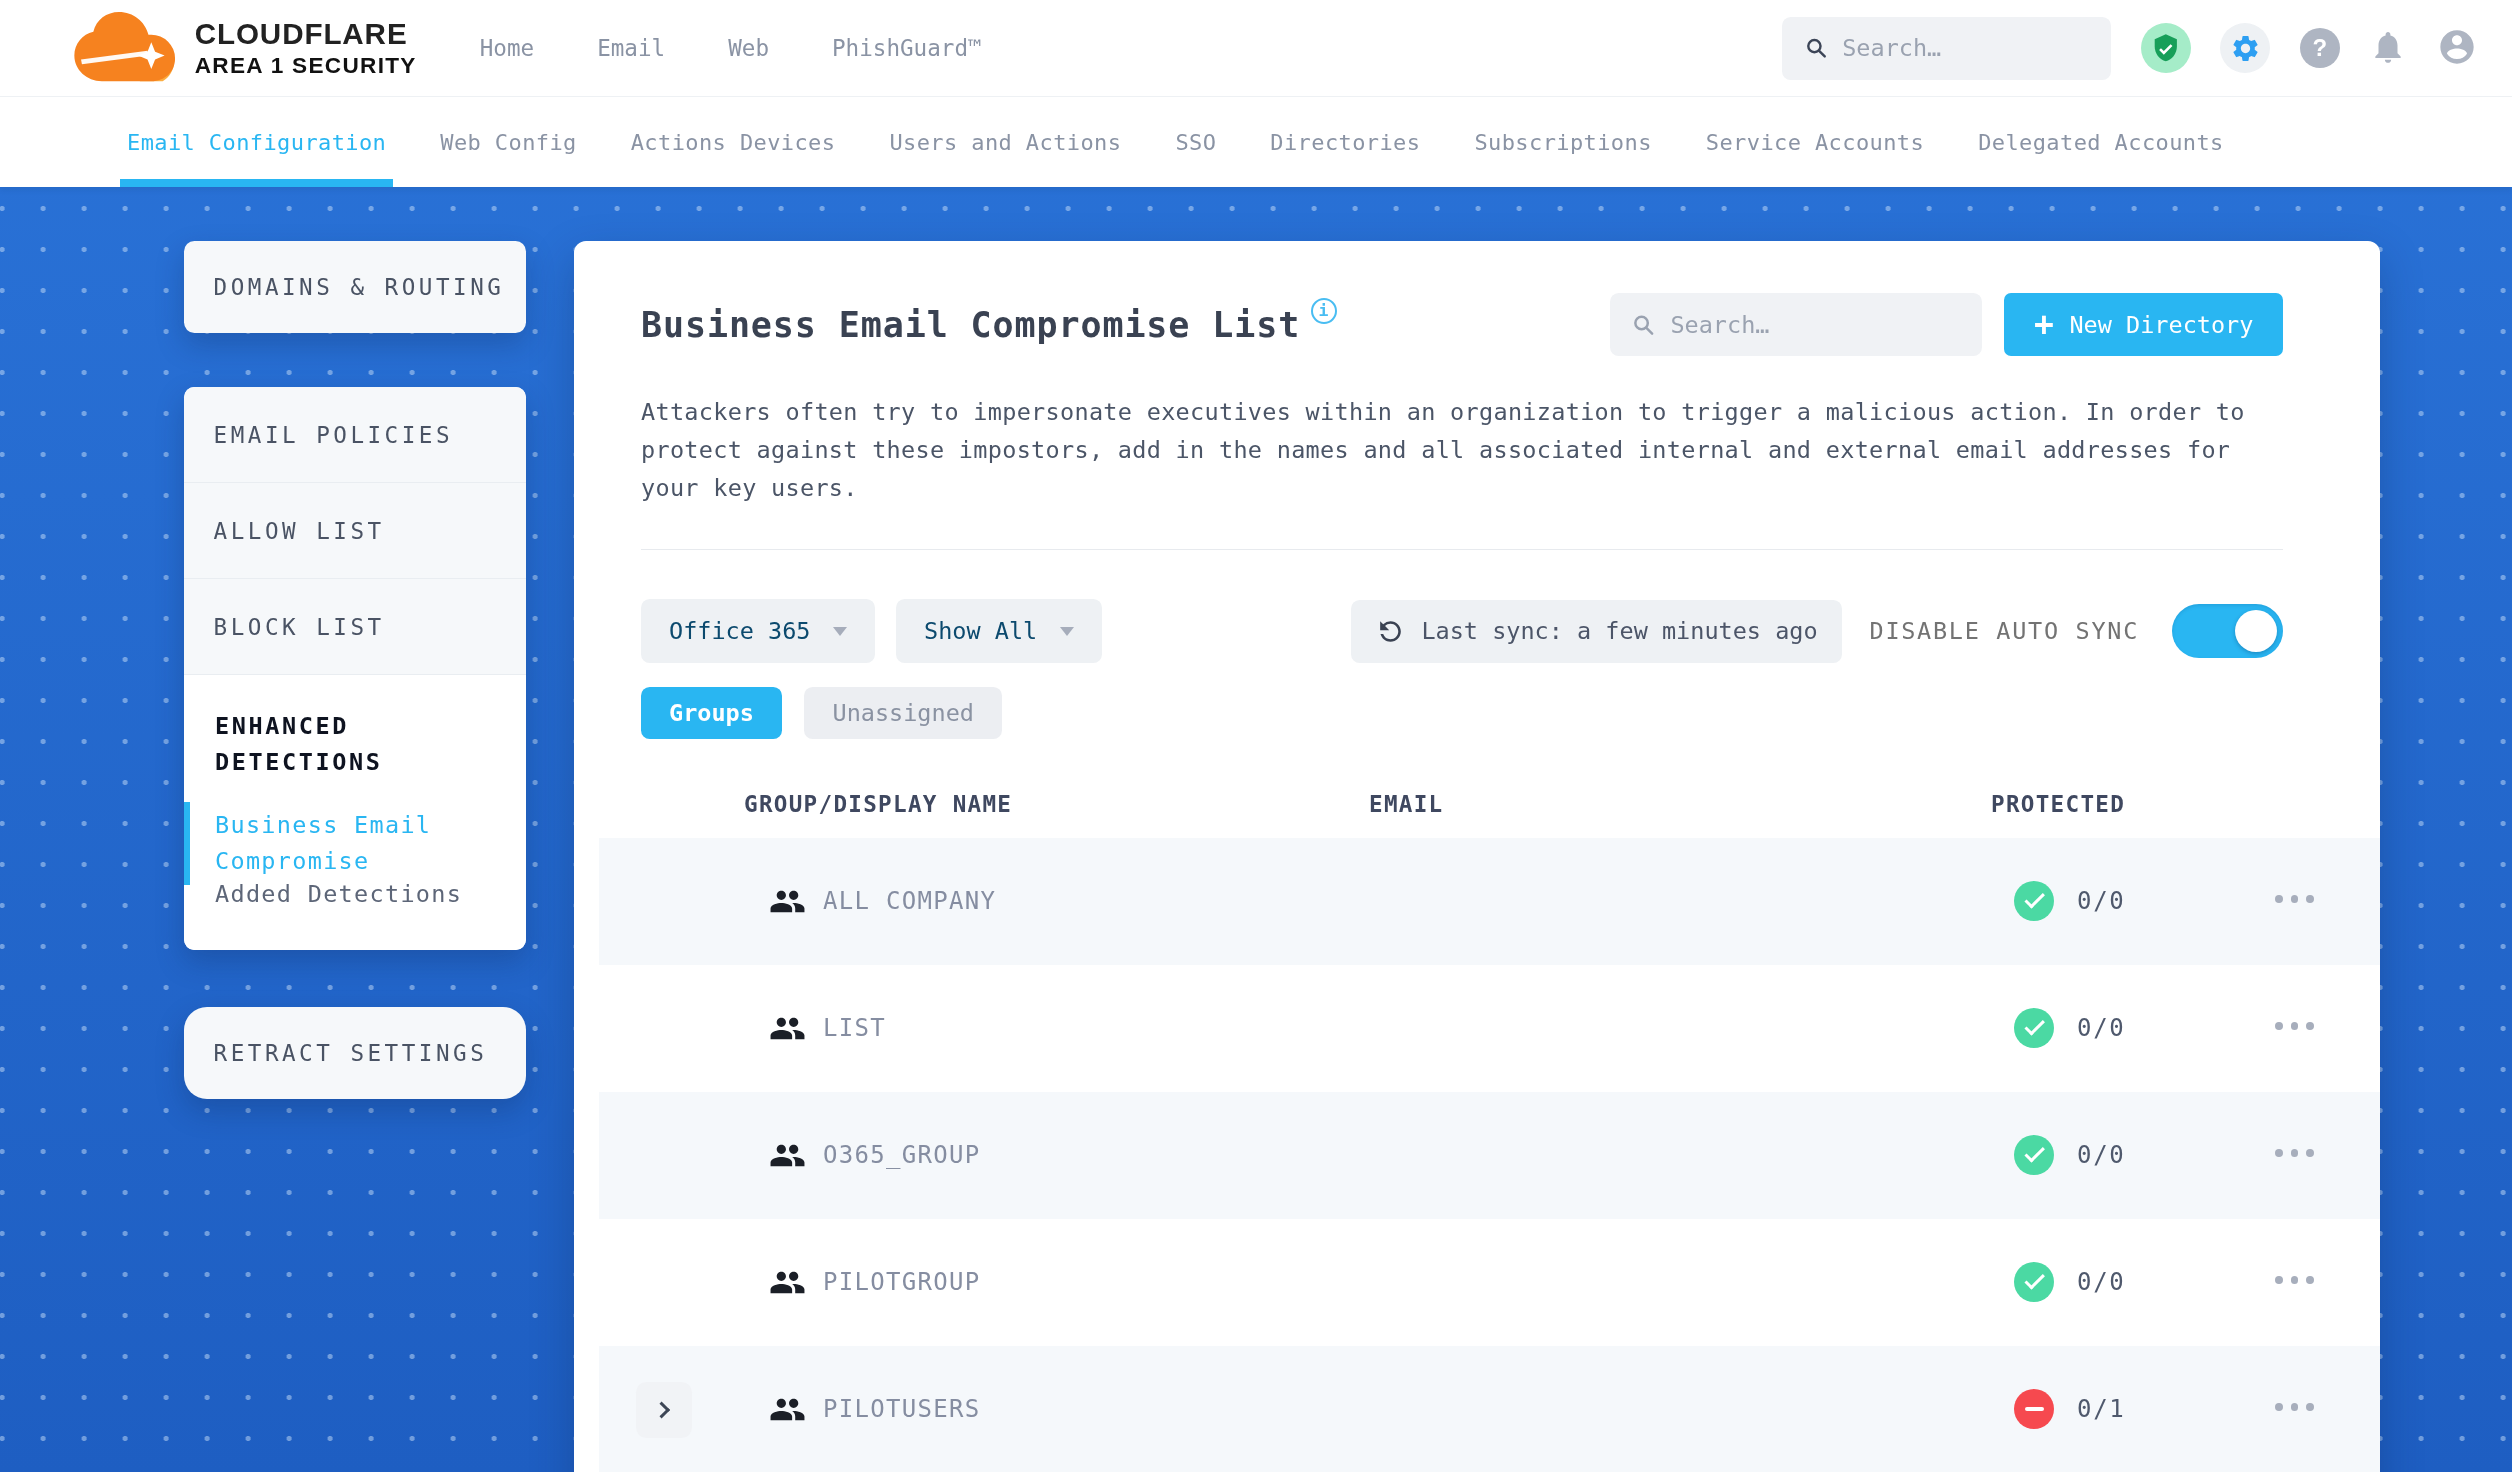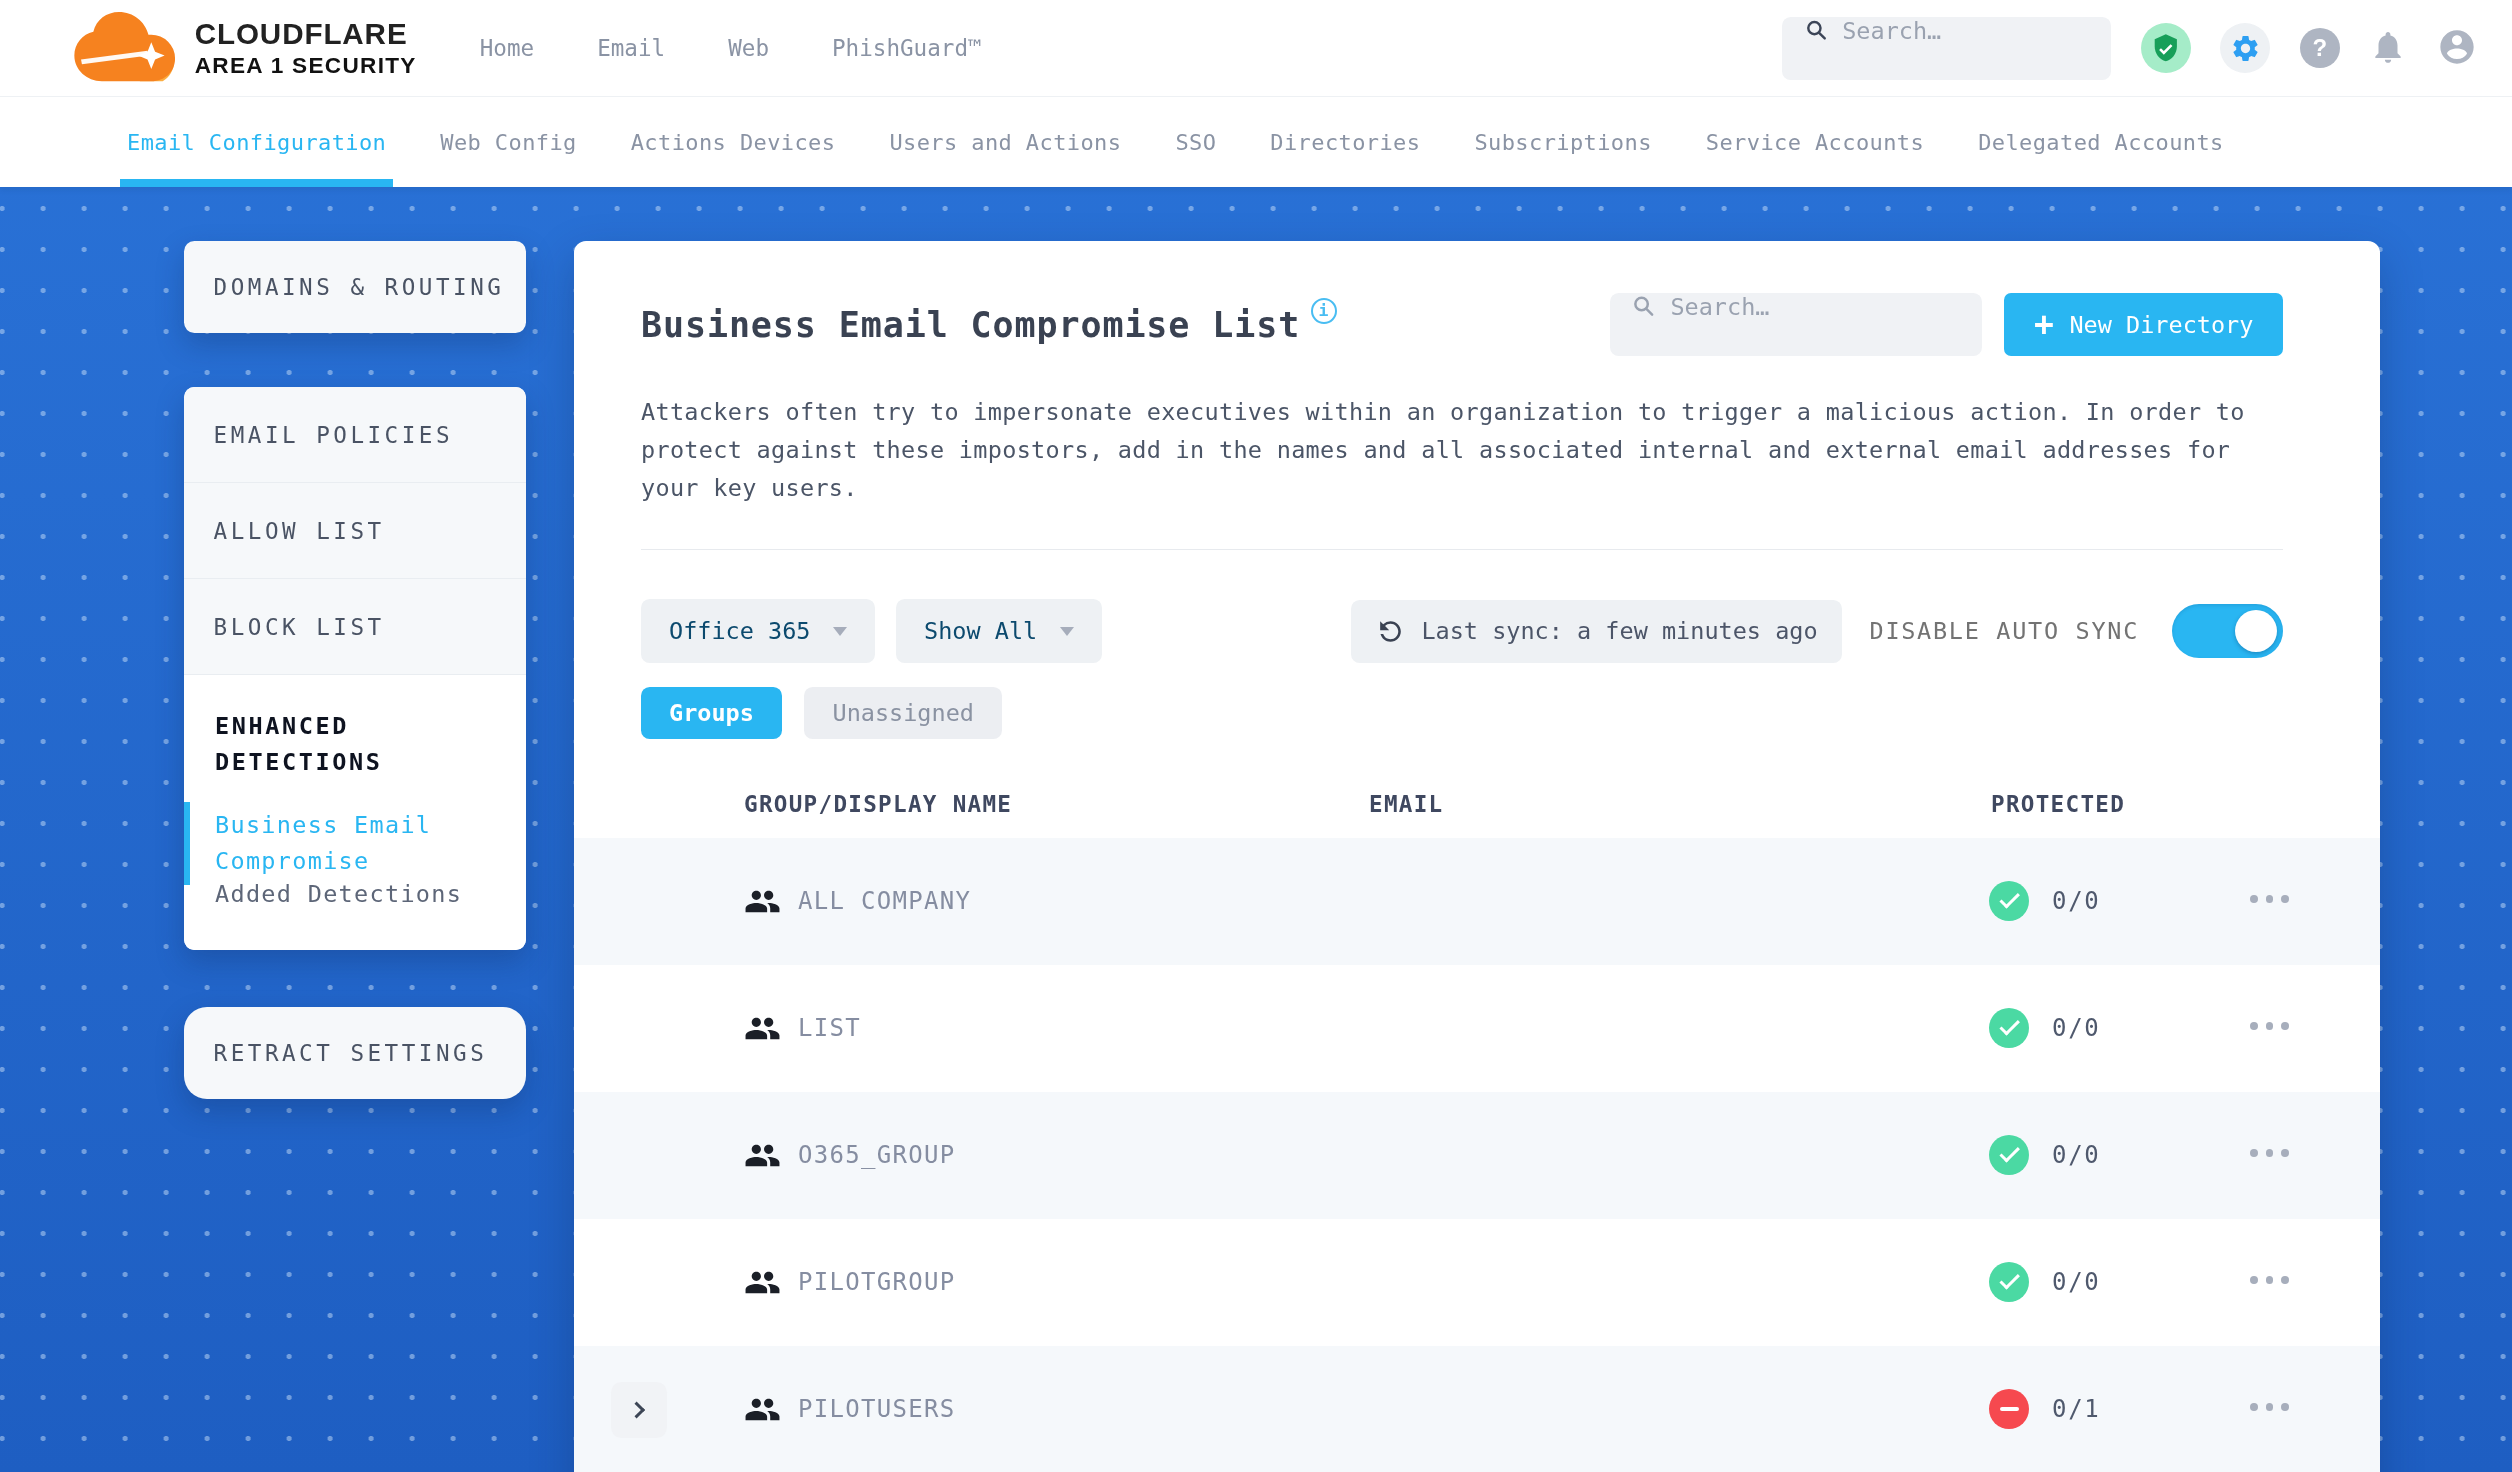--- a/index.html
+++ b/index.html
@@ -23,21 +23,21 @@
   }
   .logo{ display:flex; align-items:center; }
   .logo-cloud{ width:115px; height:76px; }
   .logo-text{ margin-left:8.7px; font-family:"Liberation Sans","DejaVu Sans",sans-serif; }
   .logo-name{ font-size:29.6px; font-weight:bold; letter-spacing:0.9px; color:#222; }
   .logo-sub{ font-size:22.6px; font-weight:bold; letter-spacing:1.3px; color:#111; margin-top:1.7px; }
   .topnav{ display:flex; align-items:flex-end; gap:63px; margin-left:63px; }
   .topnav-item{ font-size:22.6px; color:#8a93a4; cursor:pointer; }
   .top-actions{ margin-left:auto; display:flex; align-items:center; gap:29.6px; padding-right:35px; }
   .search-pill{
-    display:flex; align-items:flex-start; gap:15px;
+    display:flex; align-items:center; gap:15px;
     background:#f0f2f5; border-radius:8.7px; height:63px; padding:0 22.6px;
   }
   .search-pill.top{ width:329px; }
   .search-pill input{
     border:none; outline:none; background:transparent; width:100%;
     font-family:inherit; font-size:23.5px; color:#3c4557;
   }
   .search-pill input::placeholder{ color:#9aa2b0; }
   .icon-circle{ width:50px; height:50px; border-radius:50%; display:flex; align-items:center; justify-content:center; }
   .shield-bg{ background:#a5ecc8; }
@@ -154,21 +154,21 @@
   .pill{ height:52px; border-radius:8.7px; padding:0 28px; display:flex; align-items:center;
          font-size:23.5px; cursor:pointer; }
   .pill.active{ background:#29b6f2; color:#fff; font-weight:bold; }
   .pill.inactive{ background:#eceef2; color:#8a92a2; }
 
   
   .table{ margin-top:47px; }
   .thead{ position:relative; height:52px; }
   .th{ position:absolute; top:5.2px; font-size:22.6px; font-weight:bold; letter-spacing:1.3px; color:#3f4860; }
   .th.c-name{ left:170px; } .th.c-email{ left:795px; } .th.c-prot{ left:1417px; }
-  .row{ position:relative; height:127px; }
+  .row{ position:relative; height:127px;margin-left:25px; }
   .row.alt{ background:#f5f8fb; }
   .chev-btn{
     position:absolute; left:37px; top:36px; width:56px; height:56px; border-radius:10.4px;
     background:#f1f3f6; display:flex; align-items:center; justify-content:center; cursor:pointer;
   }
   .chev{
     width:12px; height:12px; border-top:3.5px solid #3d4656; border-right:3.5px solid #3d4656;
     transform:rotate(45deg) translate(-1.7px,1.7px);
   }
   .row .group-icon{ position:absolute; left:170px; top:45px; width:37px; height:37px; }

